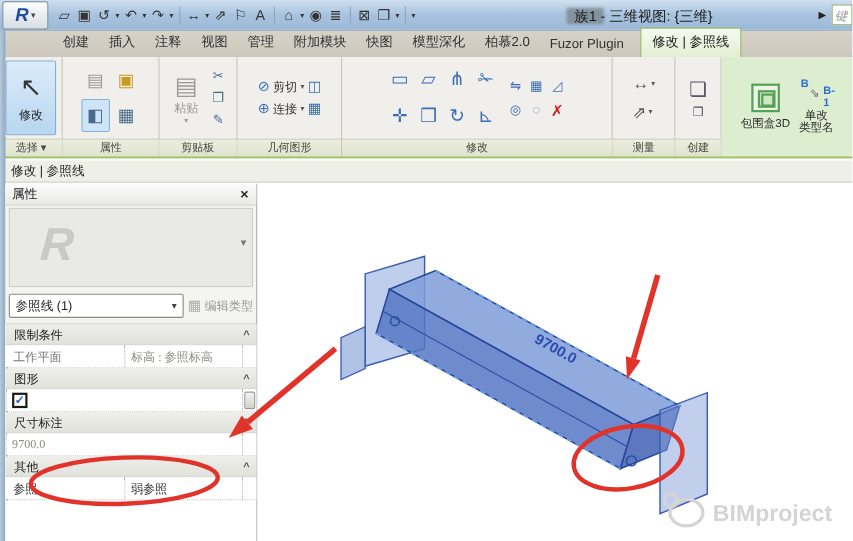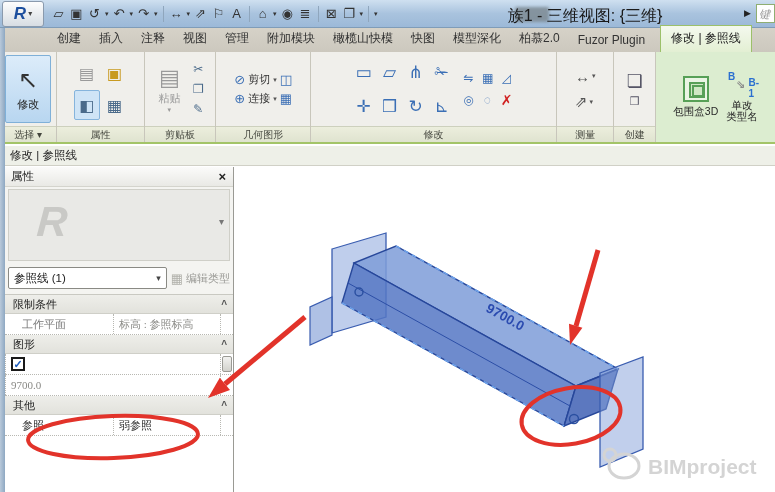--- a/index.html
+++ b/index.html
@@ -14,21 +14,21 @@
   .appbtn { width:42px; height:26px; margin-left:2px; background:linear-gradient(#fdfdfd,#d7dde3);
     border:1px solid #8a9aad; border-radius:3px; display:flex; align-items:center; justify-content:center; }
   .appbtn .r { color:#1d4f9e; font-weight:bold; font-size:17px; font-style:italic; }
   .appbtn .caret { font-size:8px; color:#444; margin-left:2px; }
   .qat { display:flex; align-items:center; margin-left:6px; gap:1px; }
   .qat .qicon { min-width:17px; height:20px; display:flex; align-items:center; justify-content:center;
     font-size:13px; color:#333; padding:0 1px; }
   .qat .qcaret { font-size:7px; color:#333; margin:0 1px; }
   .qat .qsep { width:1px; height:16px; background:#8fa6bd; margin:0 3px; }
   .win-title { position:absolute; left:470px; top:6px; width:230px; text-align:center;
-    font-size:16px; color:#1a1a1a; white-space:nowrap; }
+    font-size:13px; color:#1a1a1a; white-space:nowrap; }
   .censor { position:absolute; left:515px; top:7px; width:34px; height:15px; background:#7e8b94;
     border-radius:2px; filter:blur(1.5px); opacity:.85; }
   .tb-play { position:absolute; left:744px; top:8px; font-size:9px; color:#222; }
   .tb-search { position:absolute; left:756px; top:4px; width:19px; height:19px; background:#fff;
     border:1px solid #8fae72; overflow:hidden; font-style:italic; color:#999; padding:2px 2px; }
 
   
   .tabrow { position:absolute; left:0; top:28px; width:775px; height:24px;
     background:linear-gradient(#d6d2c8,#ccc8be); display:flex; align-items:flex-end; }
   .tab { padding:4px 9px 5px; font-size:12px; color:#333; white-space:nowrap; }
@@ -116,21 +116,21 @@
     display:flex; align-items:center; padding:0 5px; font-size:11.5px; }
   .typesel .caret { margin-left:auto; color:#444; font-size:9px; }
   .edittype { display:flex; align-items:center; gap:3px; color:#9a9a96; font-size:11px; }
   .edittype .eicon { font-size:13px; color:#b0b0aa; }
   .pgrid { margin-top:2px; border-top:1px solid #c9c9c2; background:#fff; }
   .pgroup { height:19px; background:linear-gradient(#eeeeea,#e2e2dc); border-bottom:1px solid #cfcfc8;
     display:flex; align-items:center; font-size:11px; color:#1a1a1a; }
   .pgroup .gname { margin-left:8px; }
   .pgroup .chev { margin-left:auto; margin-right:6px; color:#555; font-weight:bold; font-size:10px; }
   .prow { height:21px; display:flex; border-bottom:1px dotted #b8b8b2; background:#fff; }
-  .plabel { width:108px; padding-left:17px; display:flex; align-items:center; color:#777; }
+  .plabel { width:108px; padding-left:7px; display:flex; align-items:center; color:#777; }
   .plabel.dark { color:#2a2a2a; }
   .pval { flex:1; border-left:1px dotted #b8b8b2; padding-left:5px; display:flex; align-items:center;
     color:#8a8a86;font-family:Liberation Serif, serif; }
   .pval.dark { color:#2a2a2a; }
   .pthird { width:13px; border-left:1px dotted #b8b8b2; display:flex; align-items:center;
     justify-content:center; }
   .checkbox { width:14px; height:14px; border:2px solid #1a1a1a; background:#fff; color:#1f5fc0;
     font-size:11px; line-height:10px; text-align:center; font-weight:bold; }
   .minibtn { width:10px; height:16px; background:linear-gradient(#f2f2f0,#d2d2cc);
     border:1px solid #9a9a94; border-radius:2px; }
@@ -186,21 +186,20 @@
     <div class="tb-search">键入</div>
   </div>
 
   <div class="tabrow">
     <span class="tab" style="margin-left:48px">创建</span>
     <span class="tab">插入</span>
     <span class="tab">注释</span>
     <span class="tab">视图</span>
     <span class="tab">管理</span>
     <span class="tab">附加模块</span>
-    <span class="tab">橄榄山快模</span>
     <span class="tab">快图</span>
     <span class="tab">模型深化</span>
     <span class="tab">柏慕2.0</span>
     <span class="tab">Fuzor Plugin</span>
     <span class="tab ctx">修改 | 参照线</span>
   </div>
 
   <div class="ribbon">
 
     <div class="panel" style="width:58px">
@@ -378,20 +377,24 @@
         </div>
         <div class="prow">
           <div class="pval dark">
             <span class="checkbox">✓</span>
           </div>
           <div class="pthird">
             <span class="minibtn"></span>
           </div>
         </div>
 
+        <div class="pgroup">
+          <span class="gname">尺寸标注</span>
+          <span class="chev">^</span>
+        </div>
         <div class="prow">
           <div class="pval">9700.0</div>
           <div class="pthird"></div>
         </div>
 
         <div class="pgroup">
           <span class="gname">其他</span>
           <span class="chev">^</span>
         </div>
         <div class="prow">

